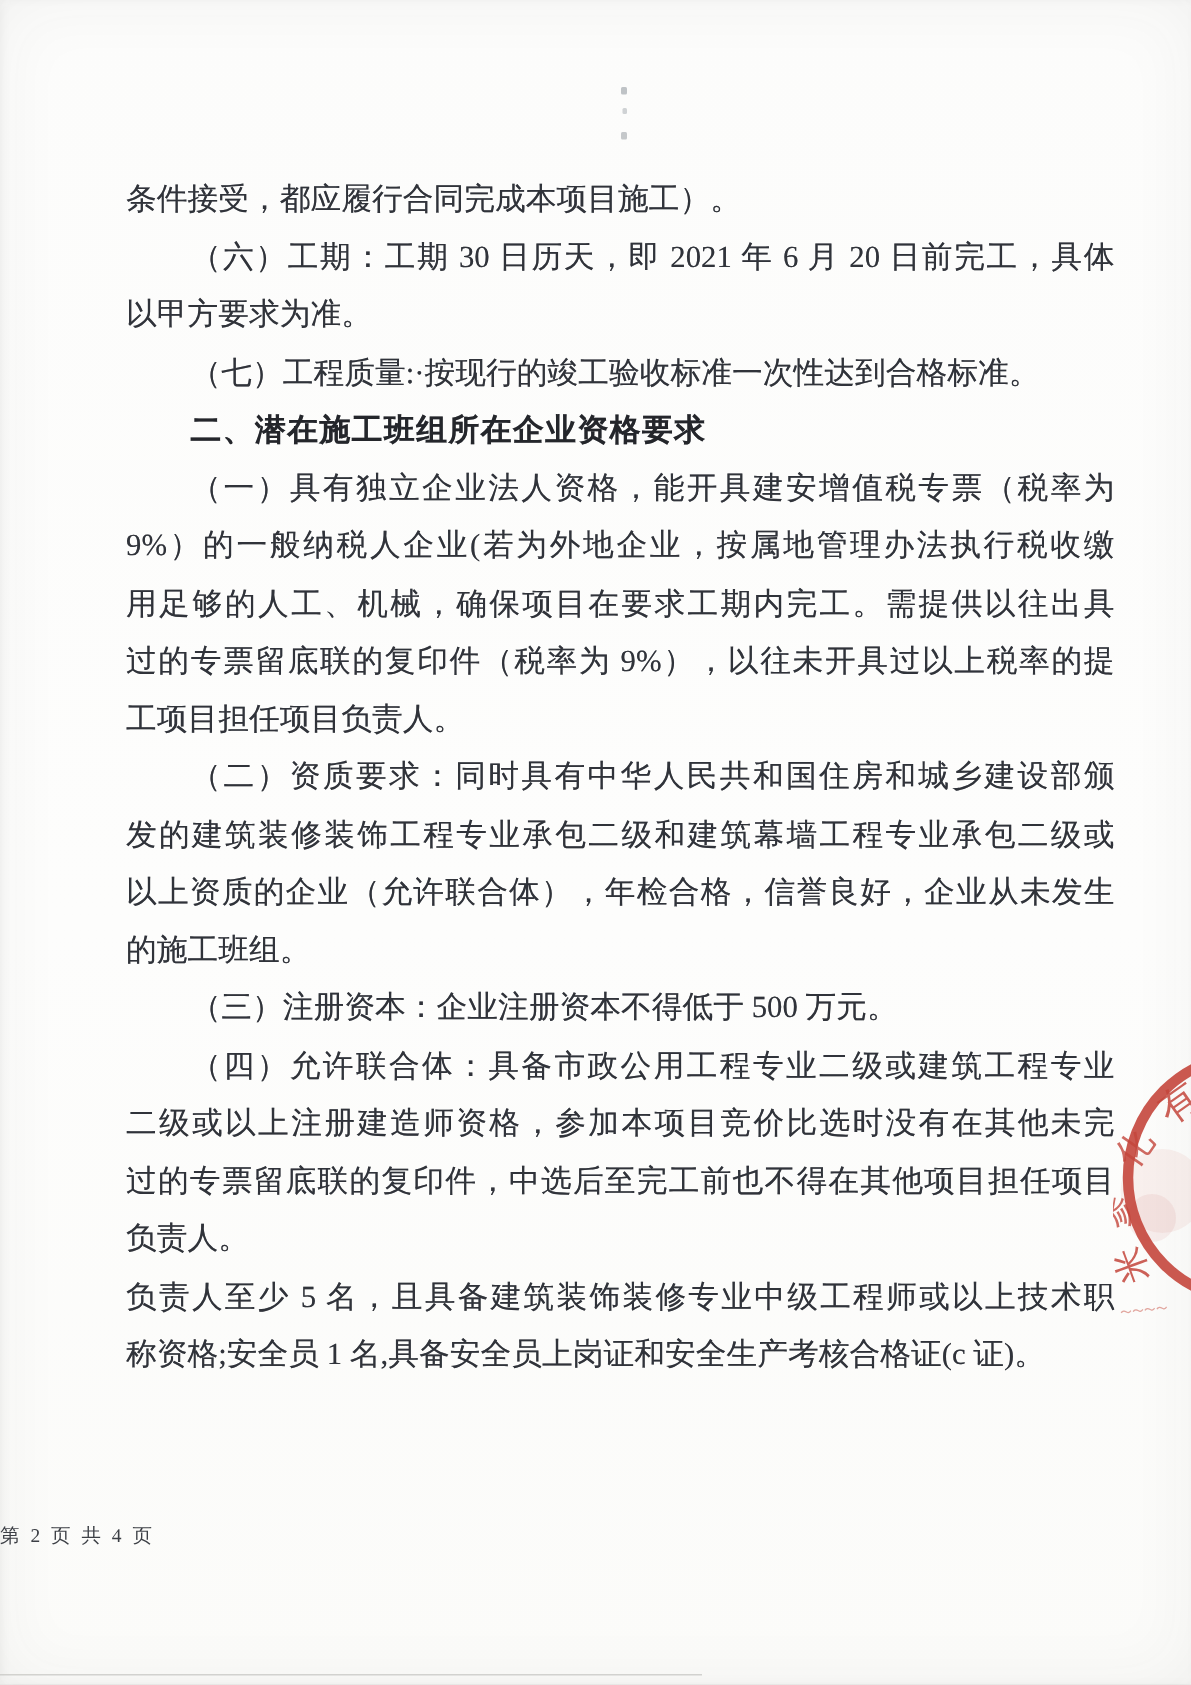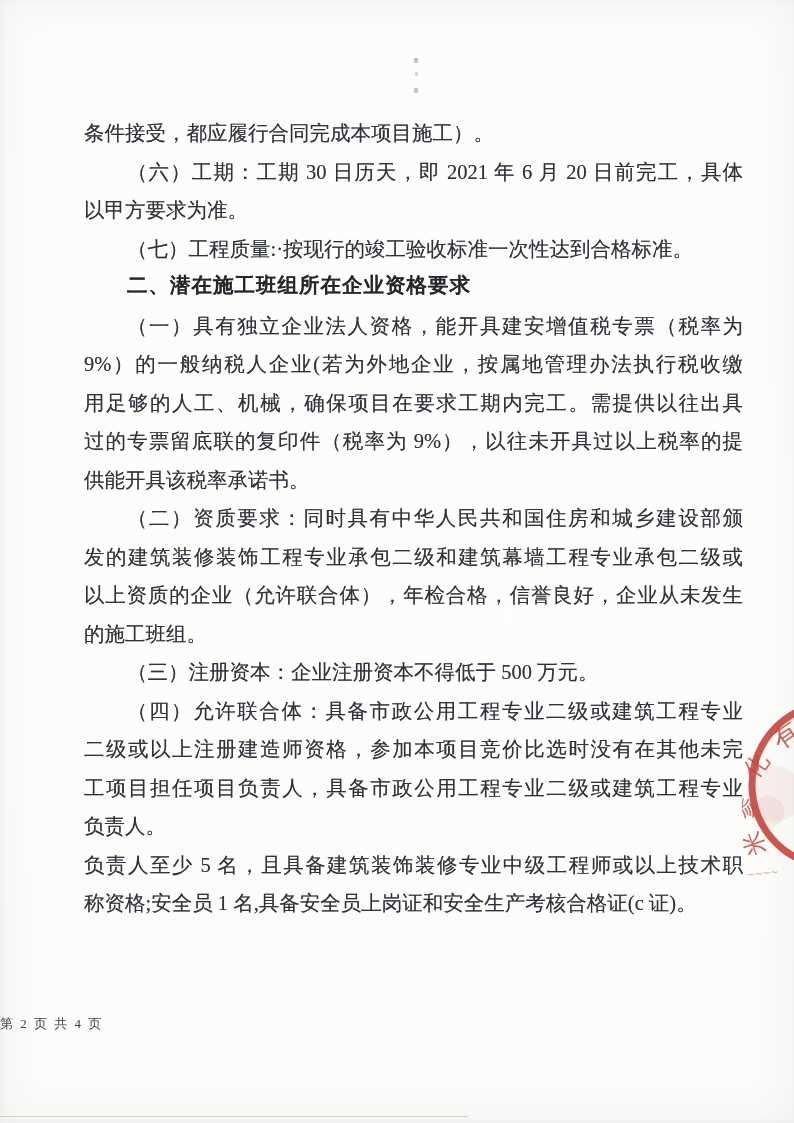--- a/index.html
+++ b/index.html
@@ -30,21 +30,21 @@
     word-break:break-all;
     text-shadow:0 0 0.4px rgba(48,51,58,0.55);
   }
   .line.last{
     text-align-last:left;
   }
   .line.indent{
     padding-left:43px;
   }
   .para.heading .line{
-    font-family:Liberation Mono, monospace;
+    font-family:Liberation Serif, serif;
     font-weight:700;
     color:#24262b;
     letter-spacing:1px;
   }
   .page-footer{
     position:absolute;
     left:0;top:1012px;width:794px;height:24px;
     line-height:24px;
     font-size:13px;
     letter-spacing:2px;
@@ -87,35 +87,35 @@
         <div class="line indent last">（七）工程质量:·按现行的竣工验收标准一次性达到合格标准。</div>
       </div>
       <div class="para heading">
         <div class="line indent last">二、潜在施工班组所在企业资格要求</div>
       </div>
       <div class="para">
         <div class="line indent">（一）具有独立企业法人资格，能开具建安增值税专票（税率为</div>
         <div class="line">9%）的一般纳税人企业(若为外地企业，按属地管理办法执行税收缴</div>
         <div class="line">用足够的人工、机械，确保项目在要求工期内完工。需提供以往出具</div>
         <div class="line">过的专票留底联的复印件（税率为 9%），以往未开具过以上税率的提</div>
-        <div class="line last">供能开具该税率承诺书。</div>
+        <div class="line last">工项目担任项目负责人。</div>
       </div>
       <div class="para">
         <div class="line indent">（二）资质要求：同时具有中华人民共和国住房和城乡建设部颁</div>
         <div class="line">发的建筑装修装饰工程专业承包二级和建筑幕墙工程专业承包二级或</div>
         <div class="line">以上资质的企业（允许联合体），年检合格，信誉良好，企业从未发生</div>
         <div class="line last">的施工班组。</div>
       </div>
       <div class="para">
         <div class="line indent last">（三）注册资本：企业注册资本不得低于 500 万元。</div>
       </div>
       <div class="para">
         <div class="line indent">（四）允许联合体：具备市政公用工程专业二级或建筑工程专业</div>
         <div class="line">二级或以上注册建造师资格，参加本项目竞价比选时没有在其他未完</div>
-        <div class="line">工项目担任项目负责人，具备市政公用工程专业二级或建筑工程专业</div>
+        <div class="line">过的专票留底联的复印件，中选后至完工前也不得在其他项目担任项目</div>
         <div class="line last">负责人。</div>
       </div>
       <div class="para">
         <div class="line">负责人至少 5 名，且具备建筑装饰装修专业中级工程师或以上技术职</div>
         <div class="line last">称资格;安全员 1 名,具备安全员上岗证和安全生产考核合格证(c 证)。</div>
       </div>
     </div>
 
   <div class="page-footer">第 2 页 共 4 页</div>
 

